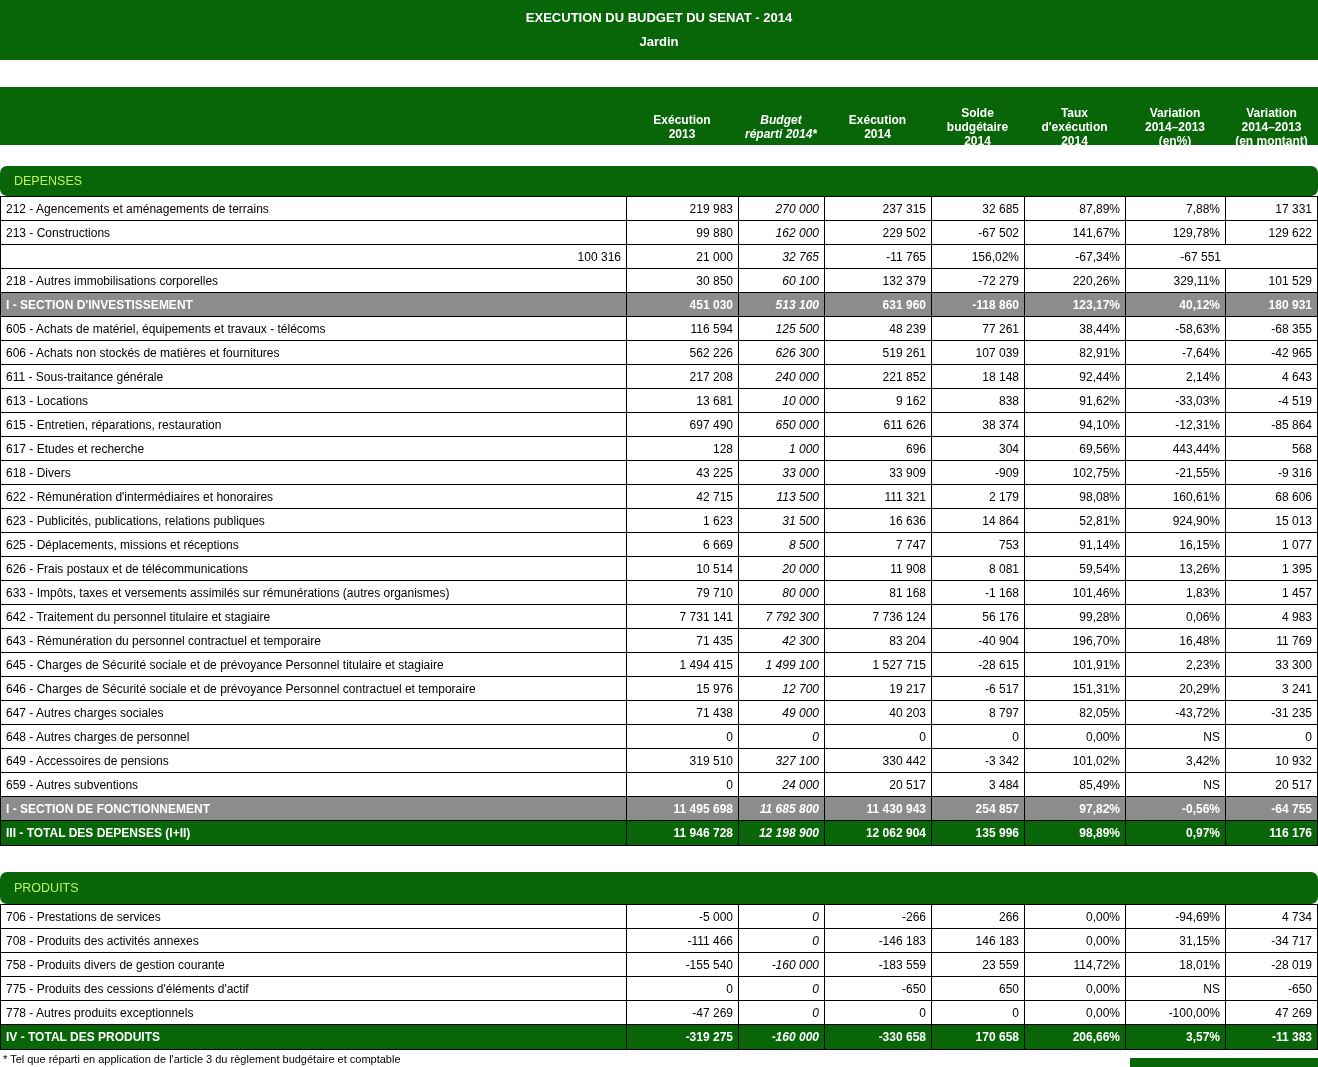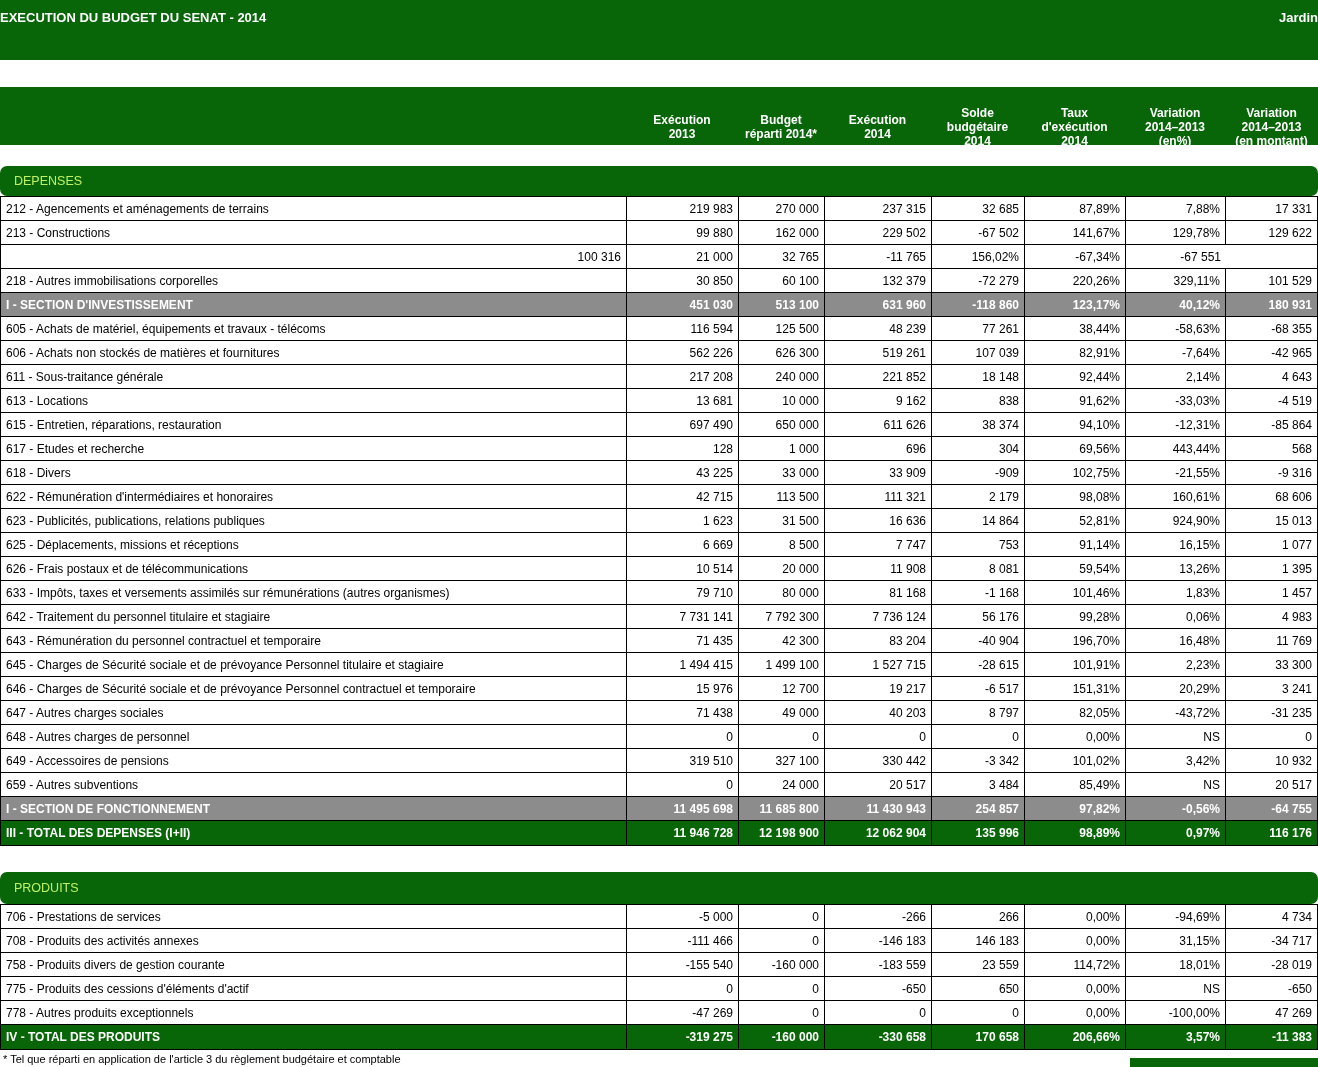--- a/index.html
+++ b/index.html
@@ -1,33 +1,33 @@
 <!DOCTYPE html>
 <html style="--green: #086608; --gray: #8c8c8c;"><head>
 <meta charset="utf-8">
 <style>
   :root { --green:#086608; --gray:#8c8c8c; }
   * { margin:0; padding:0; }
   body { background:#fff; }
   .page { width:1318px; height:1067px; background:#fff; font-family:"Liberation Sans", sans-serif; position:relative; overflow:hidden; }
 
   .title-bar { height:60px; background:var(--green); color:#fff; text-align:center;
-    font-weight:bold; font-size:13px; display:flex; flex-direction:row;
+    font-weight:bold; font-size:13px; display:flex; flex-direction:column;
     justify-content:space-between; padding:10px 0 11px; box-sizing:border-box; }
 
   .gap1 { height:27px; } .gap2 { height:21px; } .gap3 { height:26px; }
 
   .col-header { height:58px; background:var(--green); display:flex; }
   .hcell { color:#fff; font-weight:bold; font-size:12px; line-height:14px; text-align:center;
     display:flex; align-items:center; justify-content:center; white-space:pre-line; box-sizing:border-box;margin-top:21px; }
 
   
   .col-header > :nth-child(1), .trow > :nth-child(1) { width:626px; }
   .col-header > :nth-child(2), .trow > :nth-child(2) { width:112px; }
-  .col-header > :nth-child(3), .trow > :nth-child(3) { width:86px; }
+  .col-header > :nth-child(3), .trow > :nth-child(3) { width:86px;font-style:italic; }
   .col-header > :nth-child(4), .trow > :nth-child(4) { width:107px; }
   .col-header > :nth-child(5), .trow > :nth-child(5) { width:93px; }
   .col-header > :nth-child(6), .trow > :nth-child(6) { width:101px; }
   .col-header > :nth-child(7), .trow > :nth-child(7) { width:100px; }
   .col-header > :nth-child(8), .trow > :nth-child(8) { flex:1; }
 
   .section-band { height:30px; background:var(--green); color:#bef264; font-weight:normal;
     font-size:12.5px; display:flex; align-items:center; padding-left:14px; box-sizing:border-box;border-radius:7px; }
   .band-produits { height:32px; }
 

